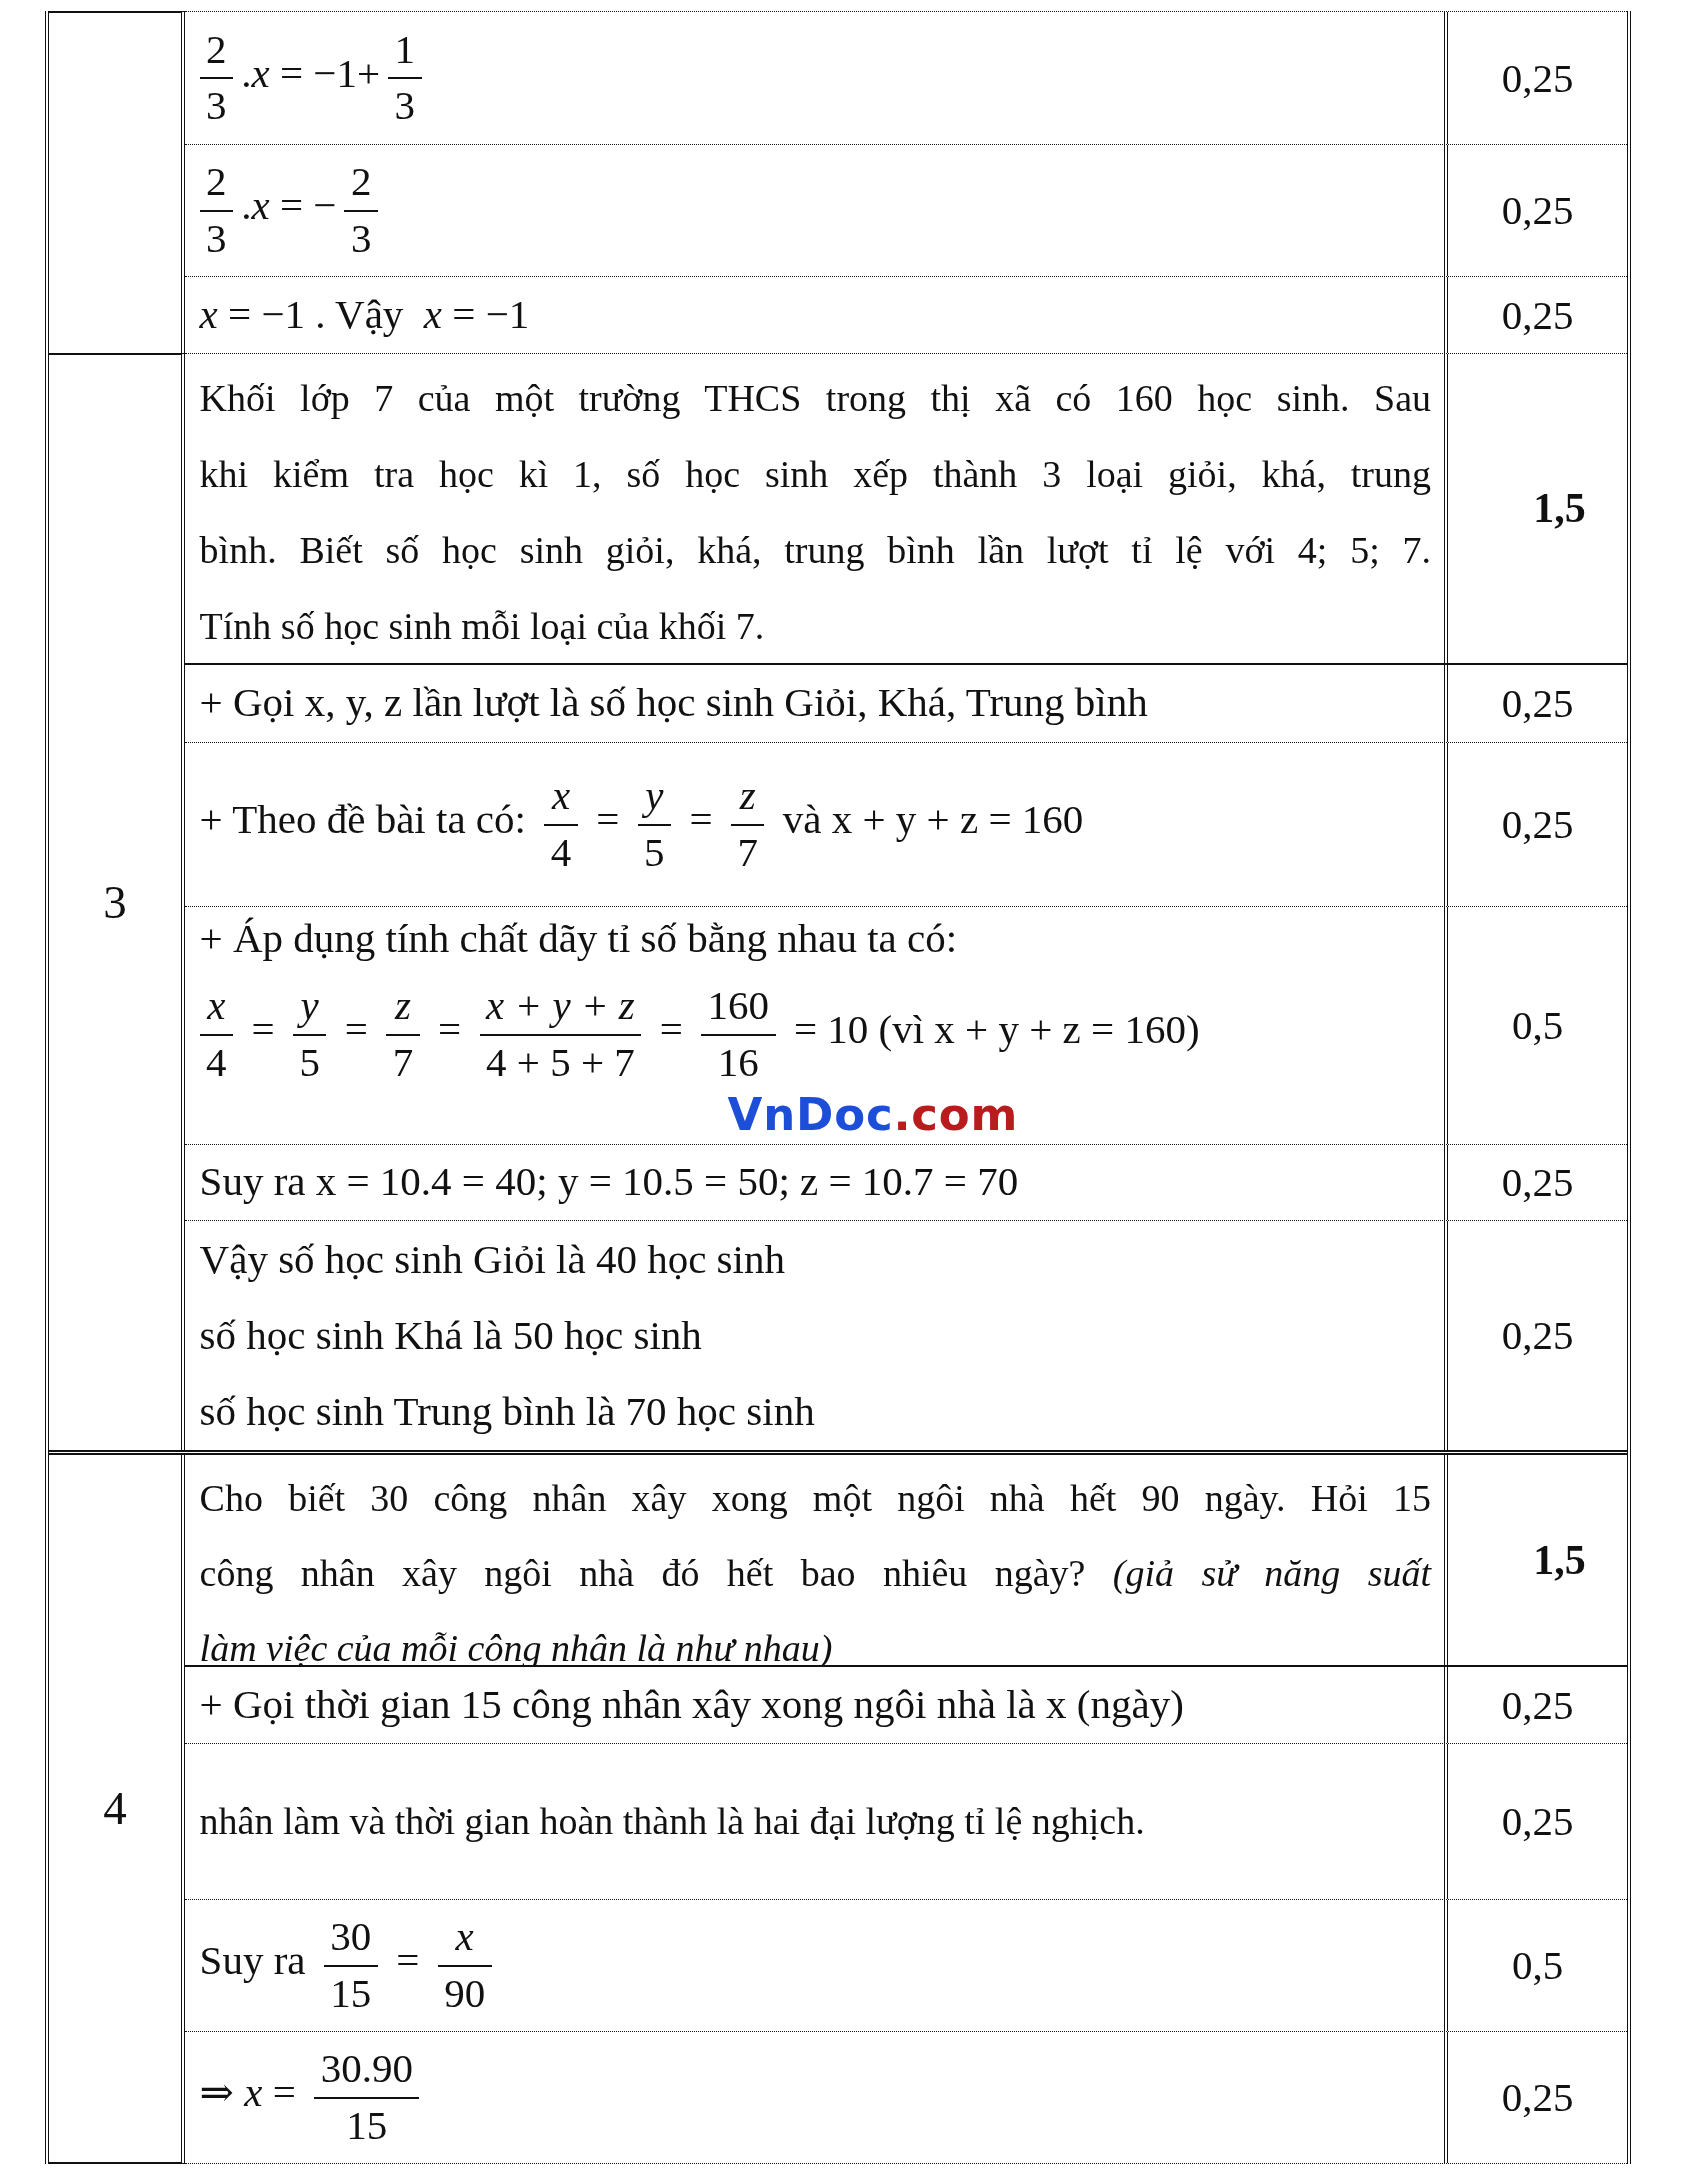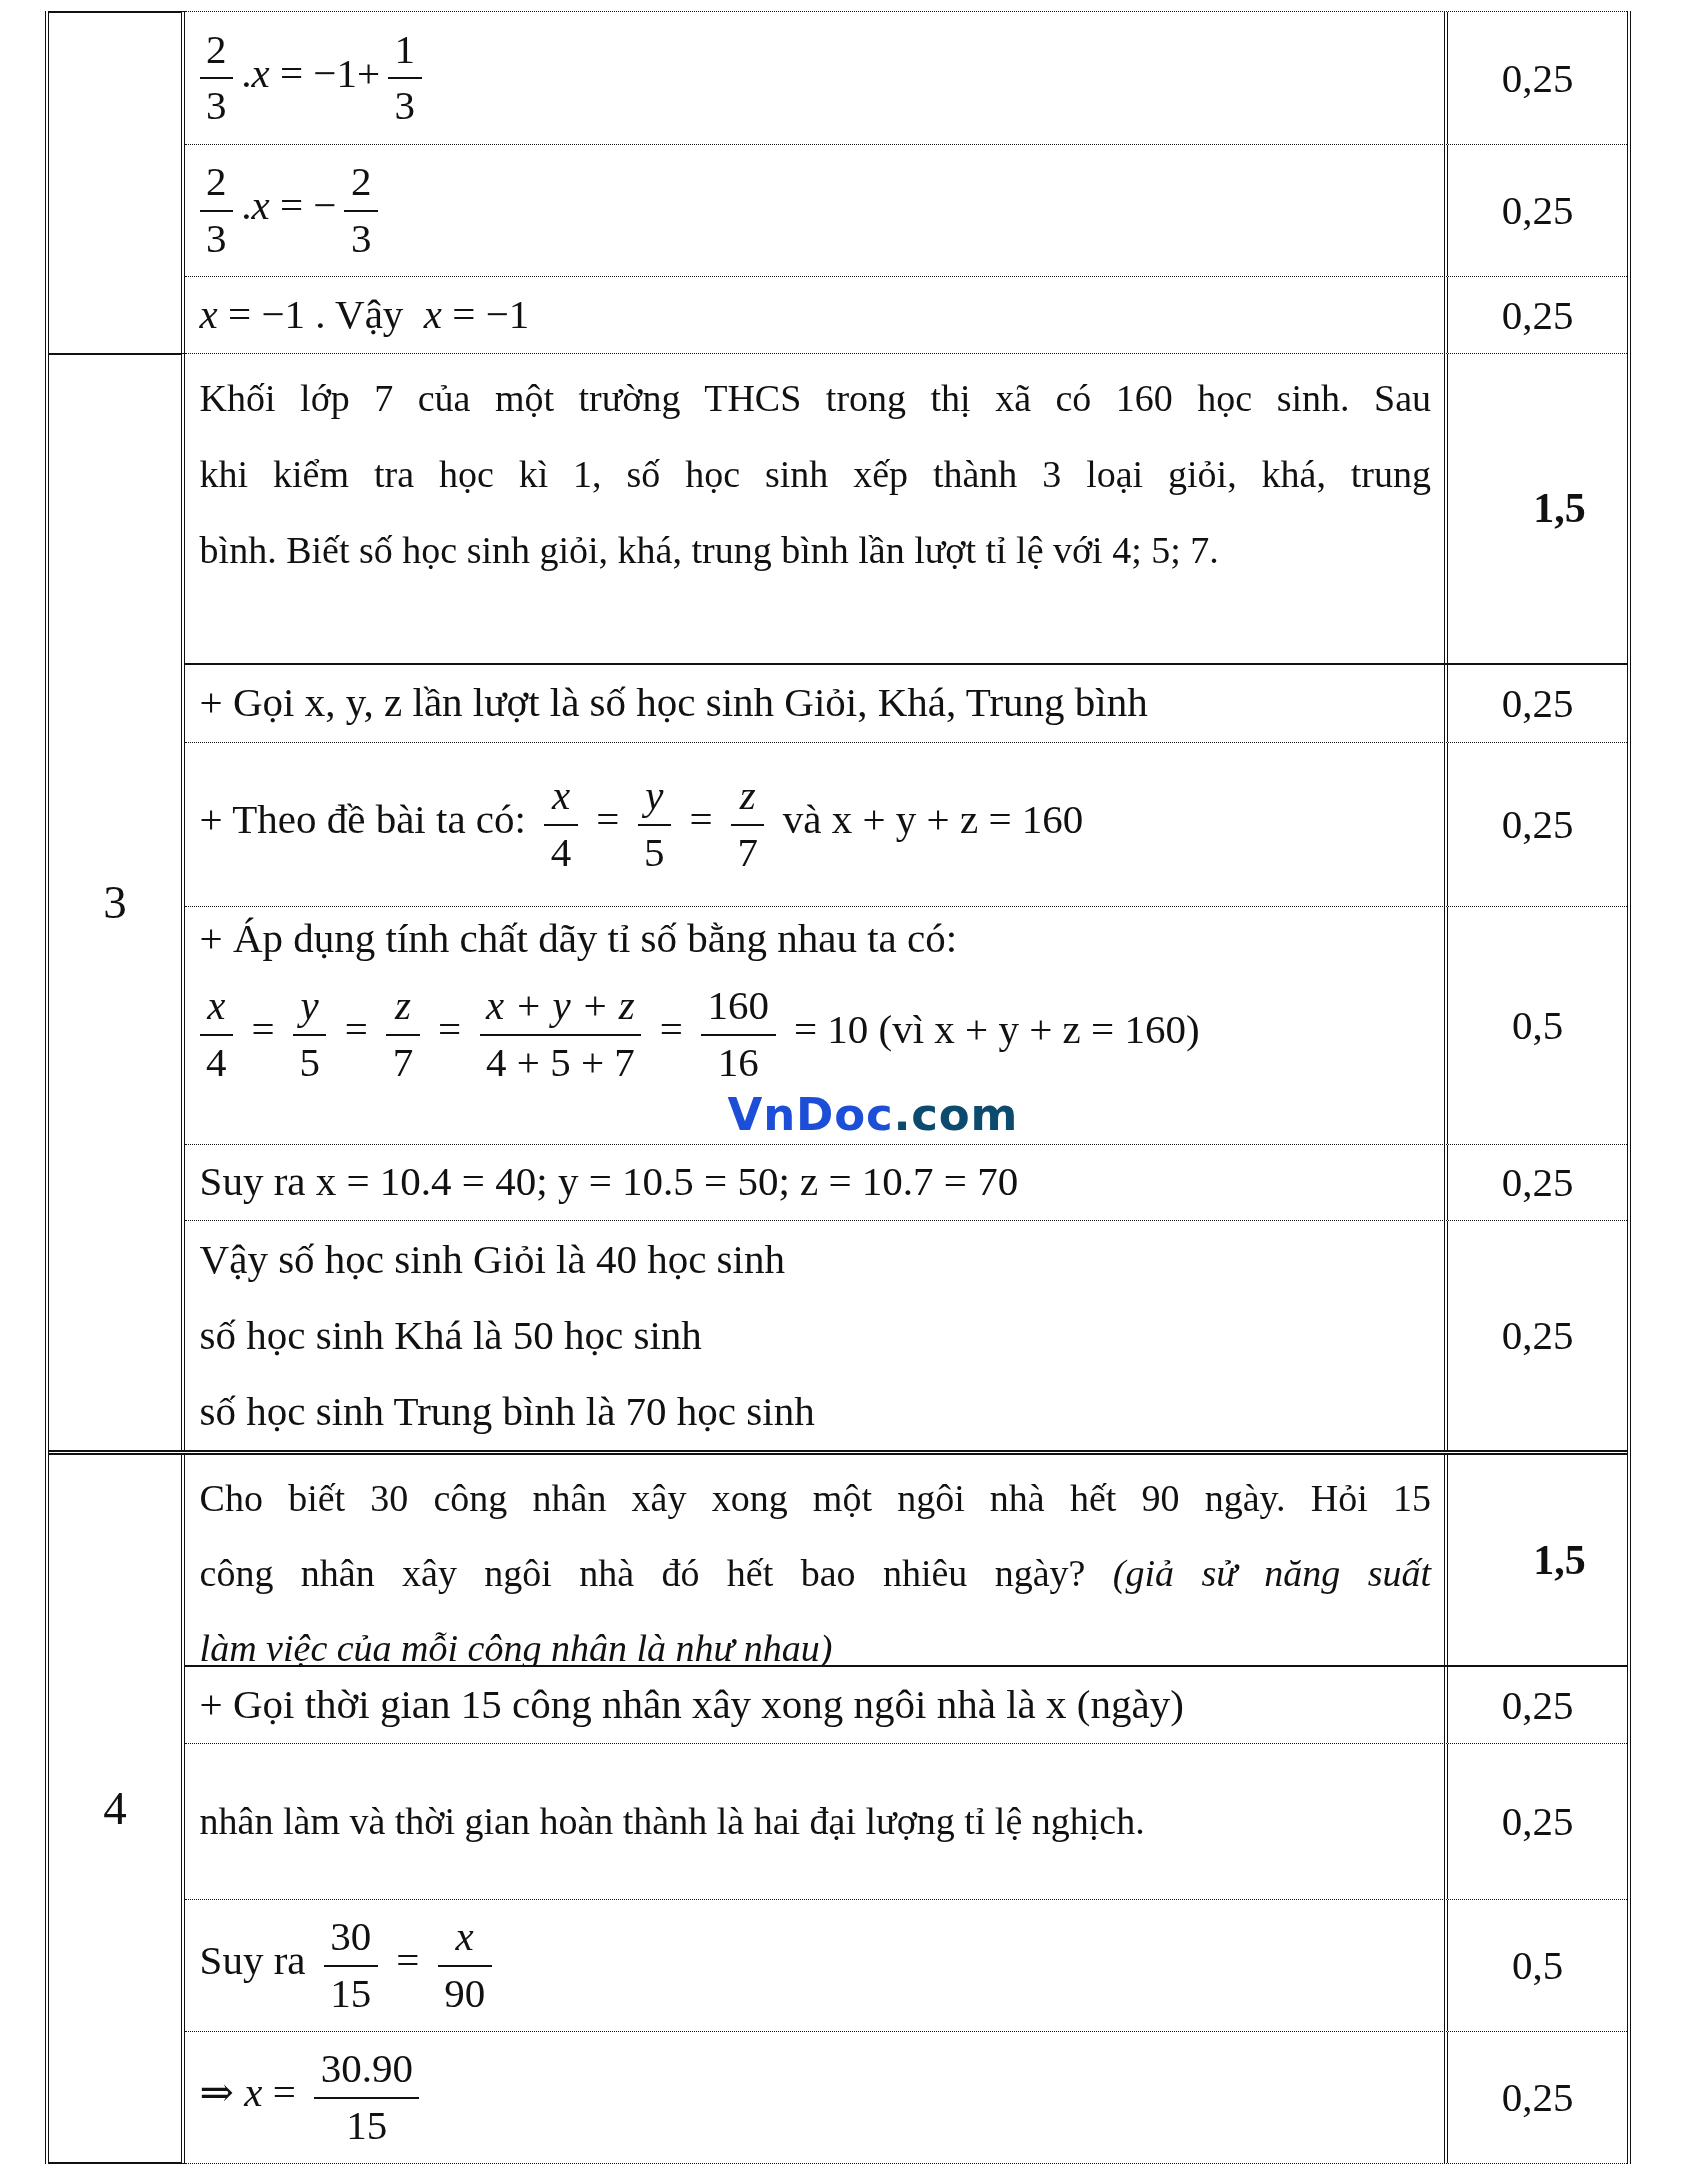--- a/index.html
+++ b/index.html
@@ -90,20 +90,21 @@
   </section>
 
   <section class="block">
     <div class="num-cell">3</div>
     <div class="rows">
       <div class="row" style="height:309px">
         <div class="content fj">
             <div class="line"><span>Khối lớp 7 của một trường THCS trong thị xã có 160 học sinh. Sau</span></div>
             <div class="line"><span>khi kiểm tra học kì 1, số học sinh xếp thành 3 loại giỏi, khá, trung</span></div>
             <div class="line"><span>bình. Biết số học sinh giỏi, khá, trung bình lần lượt tỉ lệ với 4; 5; 7.</span></div>
+            <div class="line"><span>Tính số học sinh mỗi loại của khối 7.</span></div>
           </div>
         <div class="points bold">1,5</div>
       </div>
       <div class="row solid-top" style="height:79px">
         <div class="content">
             <div class="line"><span>+ Gọi x, y, z lần lượt là số học sinh Giỏi, Khá, Trung bình</span></div>
           </div>
         <div class="points">0,25</div>
       </div>
       <div class="row" style="height:164px">
@@ -111,21 +112,21 @@
             <div class="line"><span>+ Theo đề bài ta có: </span><span class="frac"><span class="fn mvar">x</span><span class="fd">4</span></span><span> = </span><span class="frac"><span class="fn mvar">y</span><span class="fd">5</span></span><span> = </span><span class="frac"><span class="fn mvar">z</span><span class="fd">7</span></span><span> và x + y + z = 160</span></div>
           </div>
         <div class="points">0,25</div>
       </div>
       <div class="row" style="height:238px">
         <div class="content apd">
           <div>
               <div class="line"><span>+ Áp dụng tính chất dãy tỉ số bằng nhau ta có:</span></div>
               <div class="line"><span class="frac"><span class="fn mvar">x</span><span class="fd">4</span></span><span> = </span><span class="frac"><span class="fn mvar">y</span><span class="fd">5</span></span><span> = </span><span class="frac"><span class="fn mvar">z</span><span class="fd">7</span></span><span> = </span><span class="frac"><span class="fn mvar">x + y + z</span><span class="fd">4 + 5 + 7</span></span><span> = </span><span class="frac"><span class="fn">160</span><span class="fd">16</span></span><span> = 10 (vì x + y + z = 160)</span></div>
             </div>
-          <div class="wm"><span style="color: #1d4ed8;">VnDoc</span><span style="color: #0c4a6e;">.com</span></div>
+          <div class="wm"><span style="color: #1d4ed8;">VnDoc</span><span style="color: #b91c1c;">.com</span></div>
         </div>
         <div class="points">0,5</div>
       </div>
       <div class="row" style="height:76px">
         <div class="content">
             <div class="line"><span>Suy ra x = 10.4 = 40; y = 10.5 = 50; z = 10.7 = 70</span></div>
           </div>
         <div class="points">0,25</div>
       </div>
       <div class="row multi" style="height:230px">

